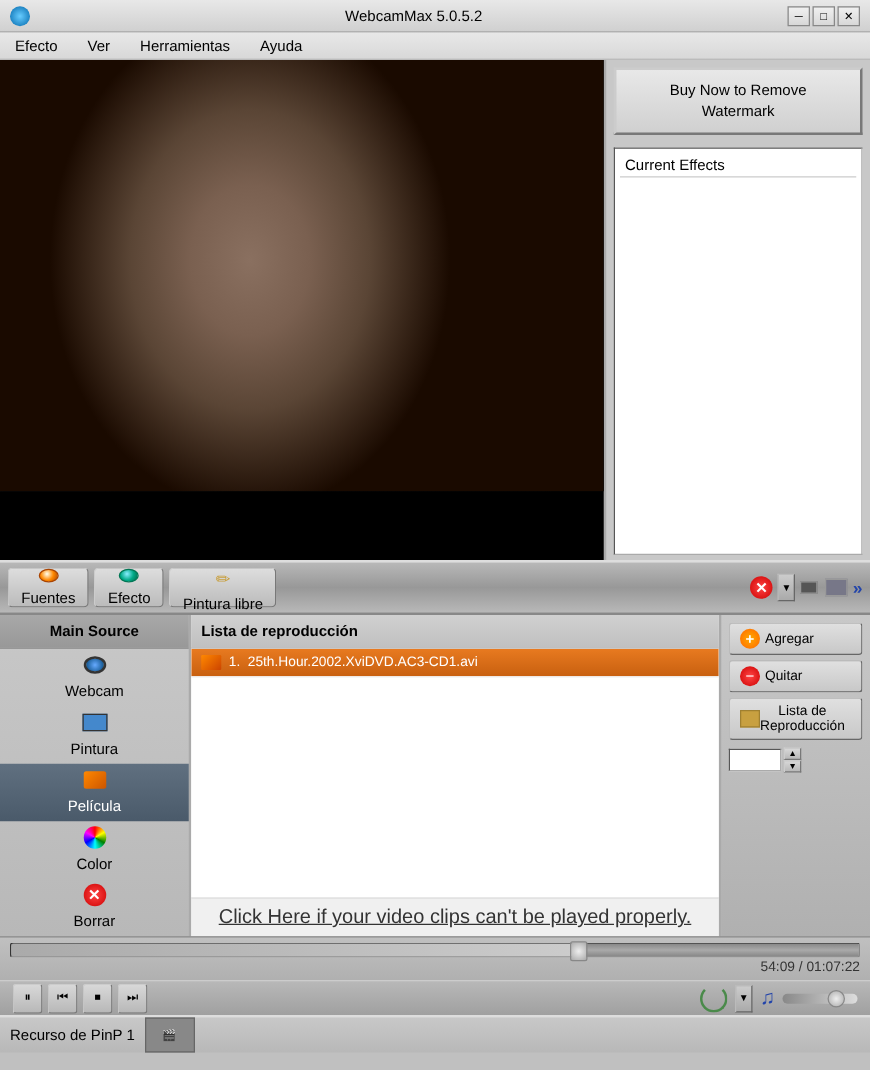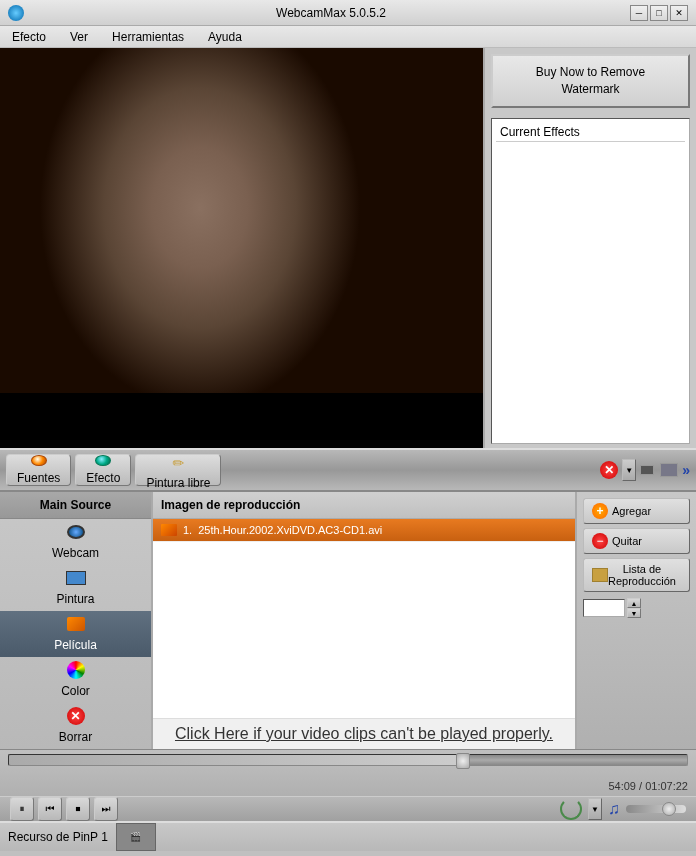--- a/index.html
+++ b/index.html
@@ -437,21 +437,21 @@
       width: 14px;
       height: 16px;
       background: radial-gradient(circle, #eee, #aaa);
       border: 1px solid #888;
       border-radius: 2px;
       transform: translateX(-7px);
     }
     .time-display {
       text-align: right;
       font-size: 11px;
-      margin-top: 14px;
+      margin-top: 2px;
       color: #333;
     }
 
     
     .playback-controls {
       height: 38px;
       background: linear-gradient(to bottom, #b8b8b8, #a0a0a0);
       display: flex;
       align-items: center;
       padding: 0 10px;
@@ -669,21 +669,21 @@
       </div>
       <div class="source-item">
         <div class="source-icon">
           <div class="icon-delete">✕</div>
         </div>
         <span>Borrar</span>
       </div>
     </div>
 
     <div class="playlist-panel">
-      <div class="playlist-header">Imagen de reproducción</div>
+      <div class="playlist-header">Lista de reproducción</div>
       <div class="playlist-items">
         <div class="playlist-item active">
           <div class="playlist-item-icon"></div>
           <span>1. </span>
           <span>25th.Hour.2002.XviDVD.AC3-CD1.avi</span>
         </div>
       </div>
       <div class="click-here-msg">Click Here if your video clips can't be played properly.</div>
     </div>
 

